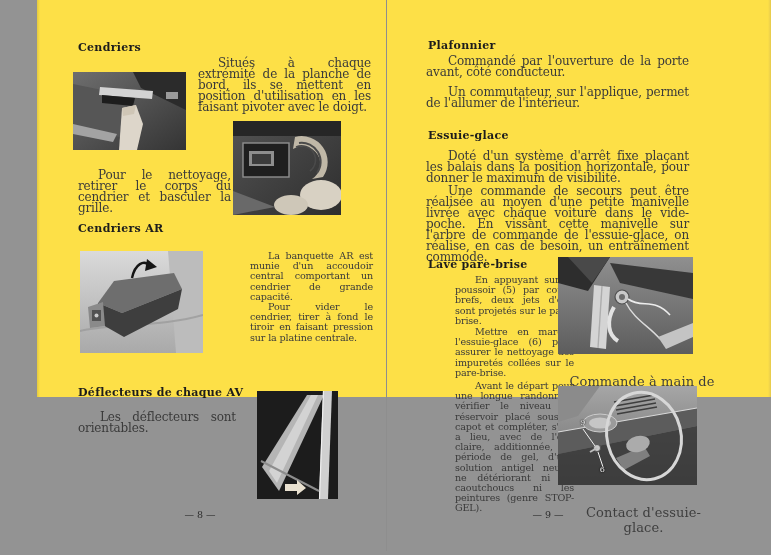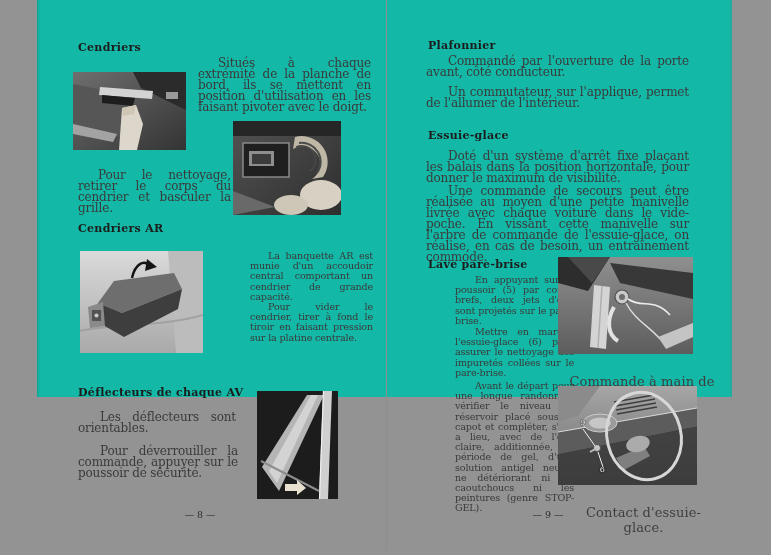--- a/index.html
+++ b/index.html
@@ -1,18 +1,18 @@
 <!DOCTYPE html>
 <html><head>
 <meta charset="utf-8">
 <style>
   html,body{margin:0;padding:0;background:#939393;}
   .screen{position:relative;width:771px;height:555px;background:#939393;overflow:hidden;
           font-family:"DejaVu Serif", serif;}
-  .paper{position:absolute;left:37px;top:0;width:695px;height:397px;background:#14b8a6;}
+  .paper{position:absolute;left:37px;top:0;width:695px;height:397px;background:#fde047;padding-left:39px;}
   .paper::before{content:"";position:absolute;left:0;top:0;width:3px;height:100%;
           background:linear-gradient(to right, rgba(0,0,0,0.10), rgba(0,0,0,0));}
   .paper::after{content:"";position:absolute;right:0;top:0;width:3px;height:100%;
           background:linear-gradient(to left, rgba(120,100,110,0.18), rgba(0,0,0,0));}
   .gutter{position:absolute;left:349px;top:0;width:1px;height:551px;background:#8e8e8e;}
   .page{position:absolute;left:0;top:0;width:100%;height:100%;}
   .hd{position:absolute;margin:0;font-size:11px;font-weight:bold;color:#1c1c1c;
           letter-spacing:0.3px;white-space:nowrap;}
   .para{position:absolute;margin:0;font-size:12px;line-height:11px;color:#3a3a3a;
           text-align:justify;text-indent:20px;letter-spacing:-0.15px;}
@@ -106,21 +106,20 @@
       </figure>
 
       <p class="para narrow" style="left:185px;top:251px;width:123px;text-indent:18px">La banquette AR est munie d'un accoudoir central comportant un cendrier de grande capacité.</p>
 
       <p class="para narrow" style="left:185px;top:302px;width:123px;text-indent:18px">Pour vider le cendrier, tirer à fond le tiroir en faisant pression sur la platine centrale.</p>
 
       <h2 class="hd" style="left:41px;top:386px">Déflecteurs de chaque AV</h2>
 
       <p class="para" style="left:41px;top:412px;width:158px;text-indent:22px">Les déflecteurs sont orientables.</p>
 
-      <p class="para" style="left:41px;top:446px;width:160px;text-indent:22px">Pour déverrouiller la commande, appuyer sur le poussoir de sécurité.</p>
 
       <figure class="photo" style="left:220px;top:391px;width:81px;height:108px">
         <svg viewBox="0 0 81 108" preserveAspectRatio="none">
           <rect width="81" height="108" fill="#1c1c1c"></rect>
           <polygon points="50,4 67,4 22,100 5,76" fill="#b5b5b5"></polygon>
           <polygon points="54,4 61,4 20,92 12,80" fill="#d8d8d8" opacity="0.85"></polygon>
           <polygon points="66,0 75,0 71,108 62,108" fill="#cfcfcf"></polygon>
           <line x1="66.5" y1="0" x2="62.5" y2="108" stroke="#efefef" stroke-width="1.2"></line>
           <line x1="4" y1="70" x2="62" y2="100" stroke="#8d8d8d" stroke-width="2"></line>
           <polygon points="28,93 40,93 40,89 49,97 40,104 40,100 28,100" fill="#e9e1d0"></polygon>

